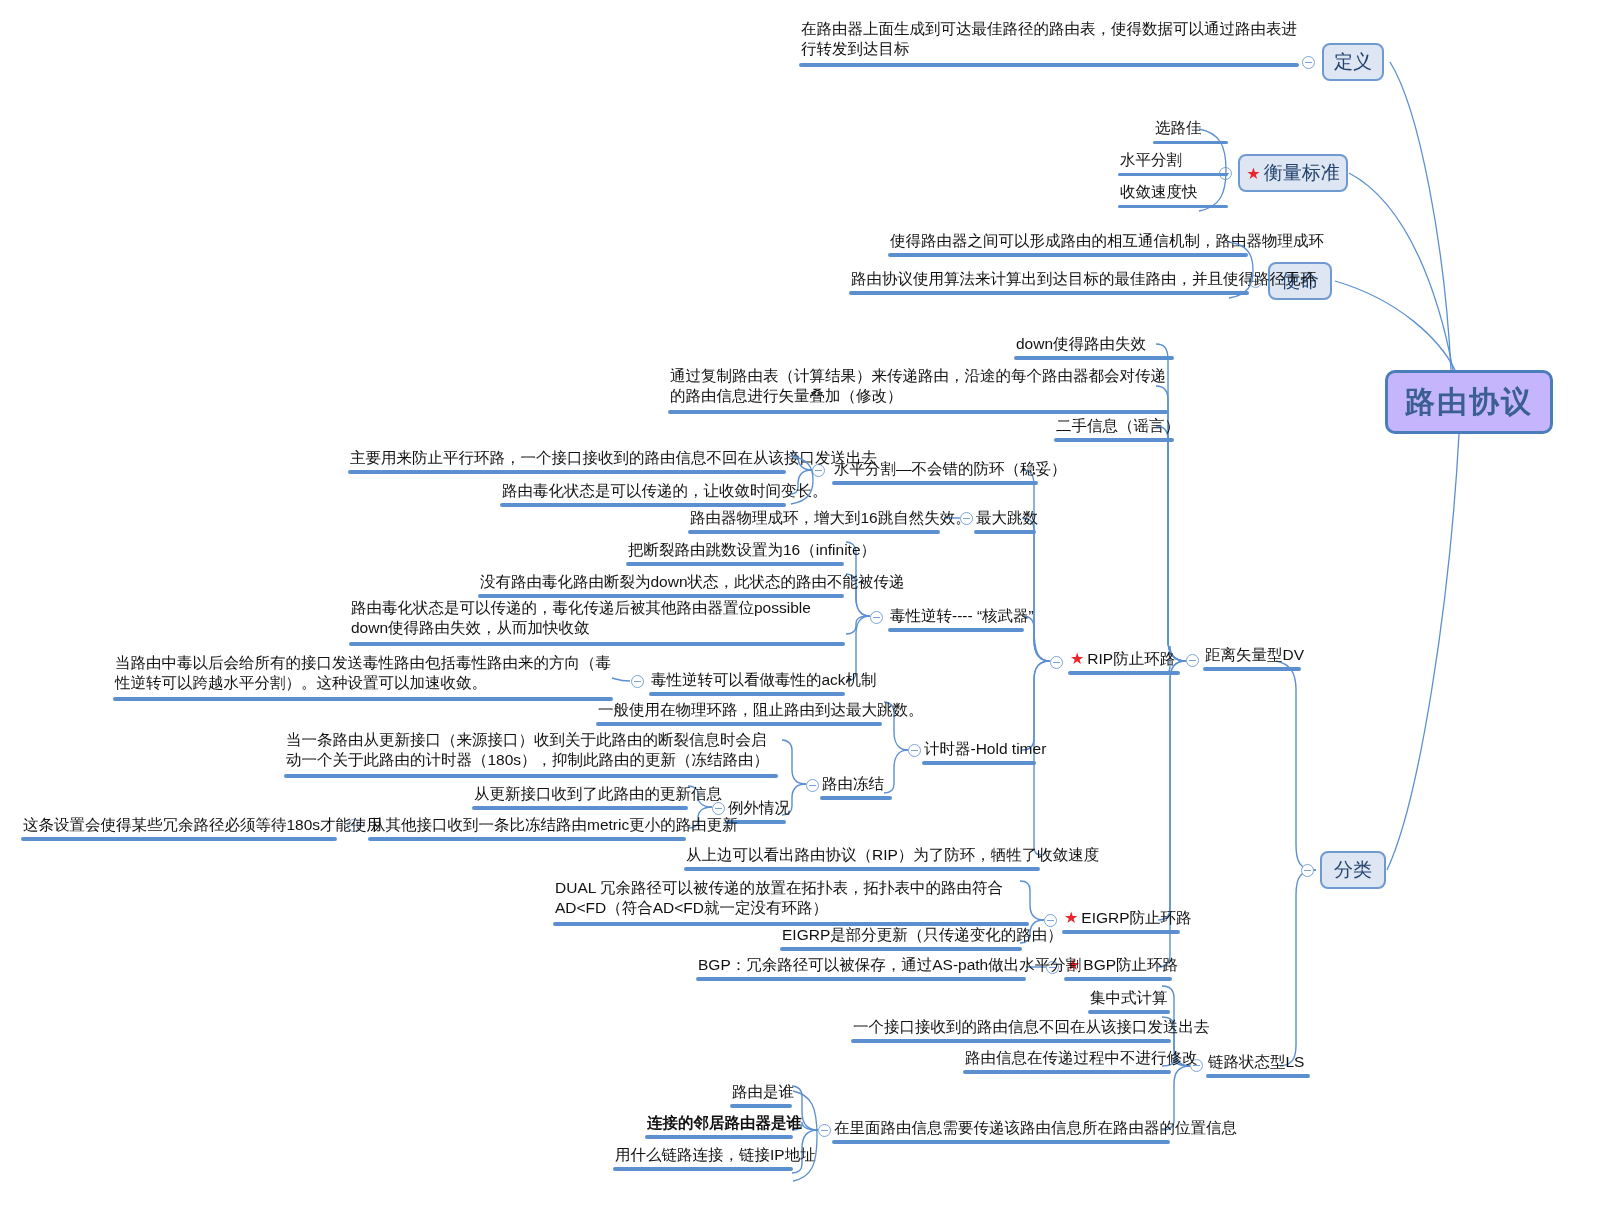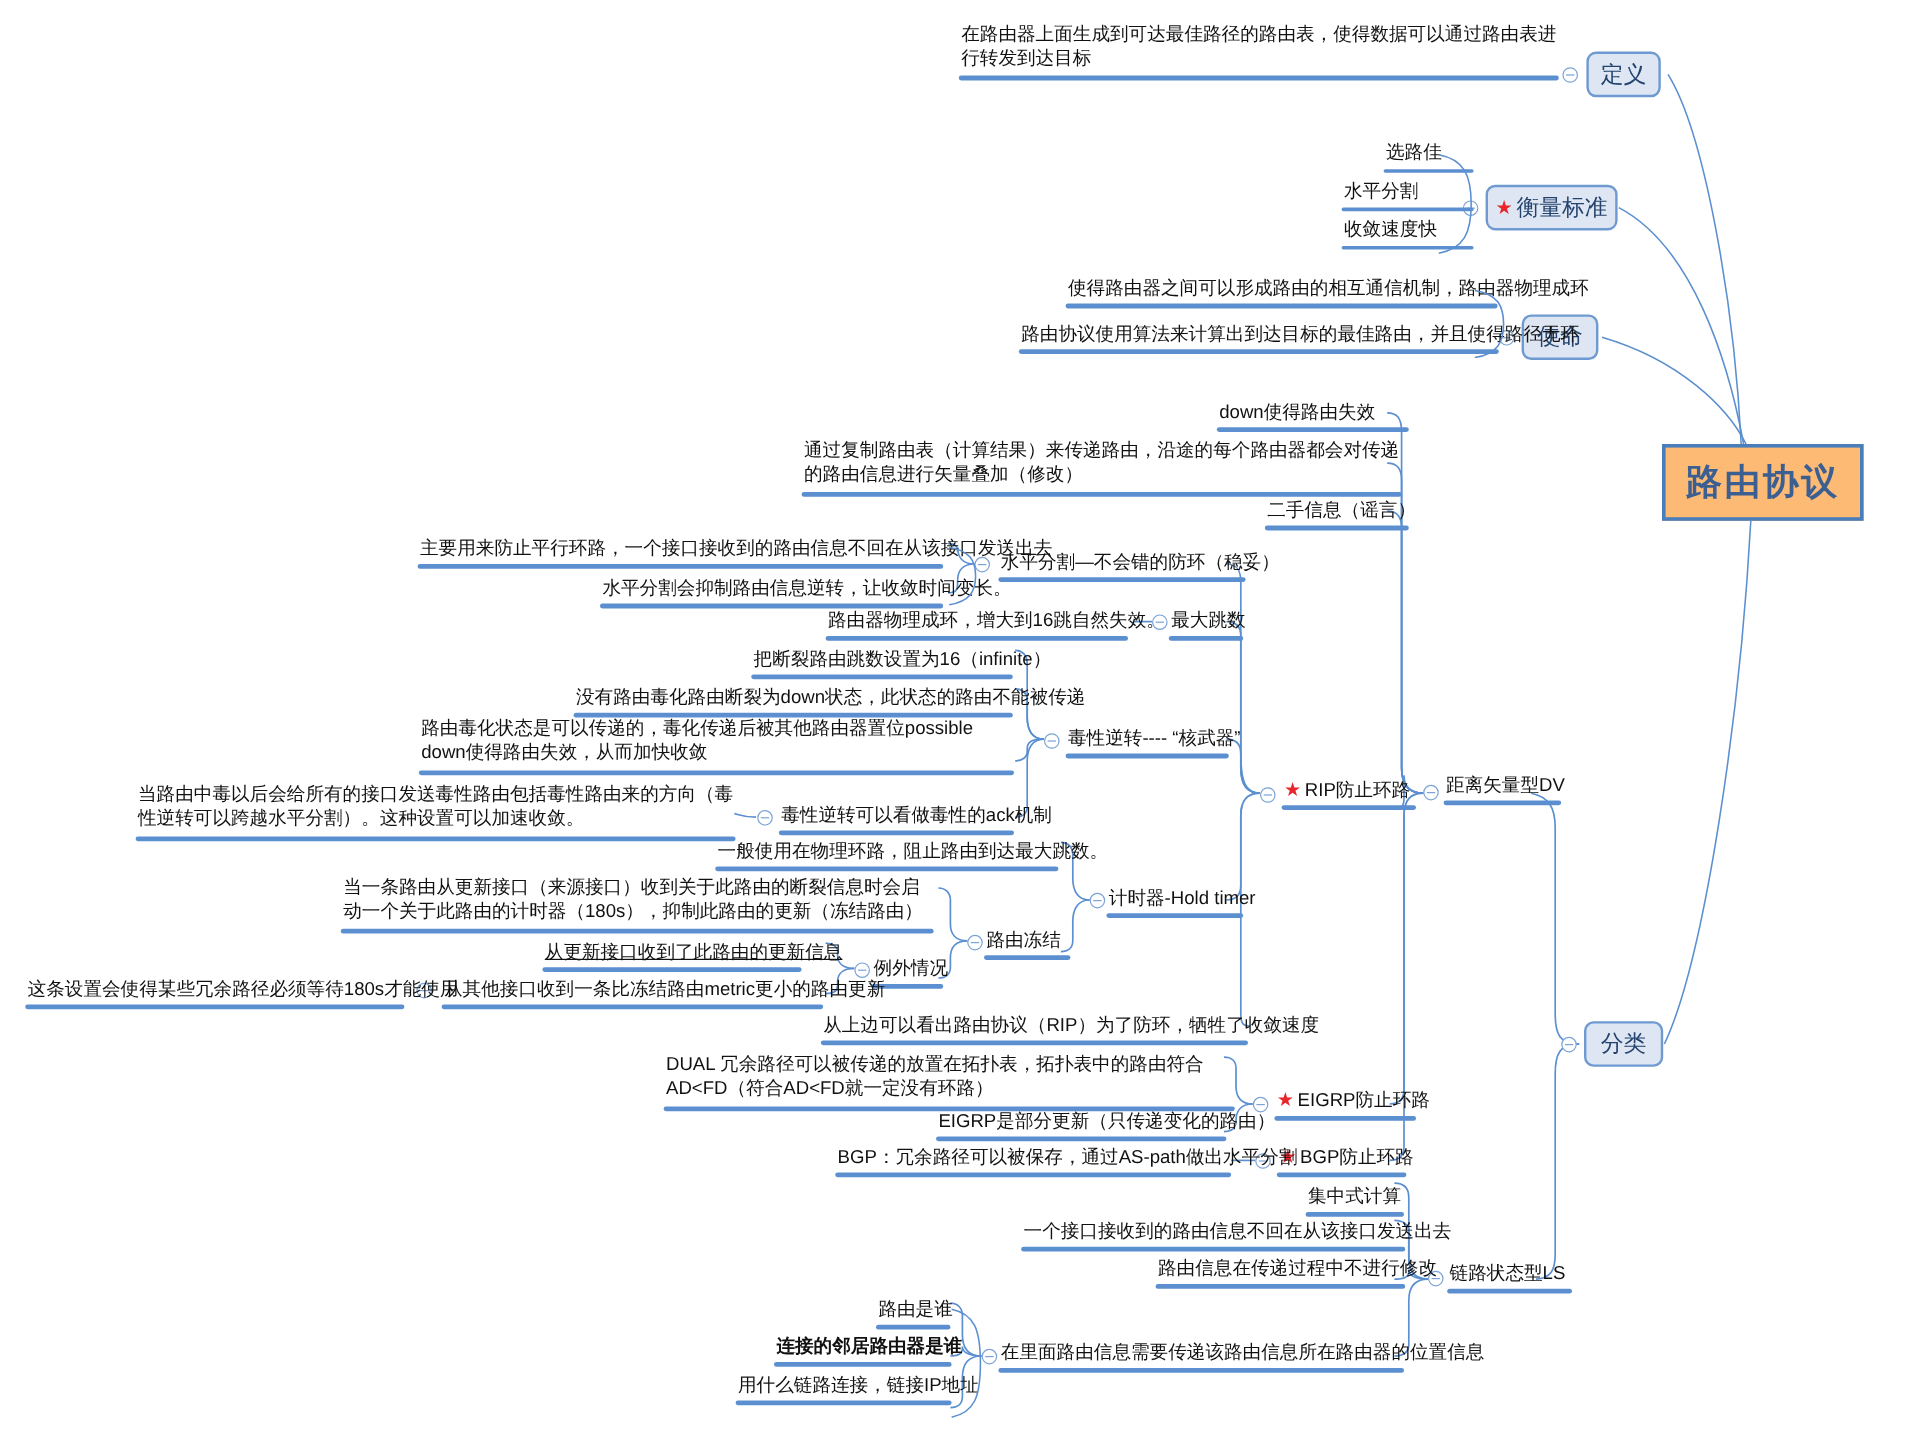--- a/index.html
+++ b/index.html
@@ -4,23 +4,23 @@
 <style>
   html,body{margin:0;padding:0;background:#ffffff;}
   body{font-family:"Liberation Sans","DejaVu Sans",sans-serif;color:#1a1a1a;}
   #stage{position:relative;width:1598px;height:1208px;overflow:hidden;background:#fff;}
   #edges{position:absolute;left:0;top:0;width:1598px;height:1208px;pointer-events:none;}
 
   
   .root{
     position:absolute;
     box-sizing:border-box;
-    background:#fdba74;
+    background:#c4b5fd;
     border:3px solid #4a7ebb;
-    border-radius:0;
+    border-radius:10px;
     color:#3c5f92;
     font-size:30px;
     font-weight:bold;
     letter-spacing:2px;
     display:flex;align-items:center;justify-content:center;
   }
 
   
   .lvl1{
     position:absolute;
@@ -223,21 +223,21 @@
   <div class="node" style="left:832px;top:459px;width:206px;height:26px;">
     <span>水平分割—不会错的防环（稳妥）</span>
     <span class="ul"></span>
   </div>
   <div class="toggle" style="left:812px;top:464px;"></div>
   <div class="node" style="left:348px;top:448px;width:438px;height:26px;">
     <span>主要用来防止平行环路，一个接口接收到的路由信息不回在从该接口发送出去</span>
     <span class="ul"></span>
   </div>
   <div class="node" style="left:500px;top:481px;width:286px;height:26px;">
-    <span>水平分割会抑制路由信息逆转，让收敛时间变长。</span>
+    <span>路由毒化状态是可以传递的，让收敛时间变长。</span>
     <span class="ul"></span>
   </div>
   <svg style="position:absolute;left:790px;top:455px;width:26px;height:50px;">
     <path d="M1 1 C18 4 23 12 23 25 C23 38 18 46 1 49" fill="none" stroke="#5b8fd0" stroke-width="1.3"></path>
   </svg>
 
   <div class="node" style="left:974px;top:508px;width:62px;height:26px;">
     <span>最大跳数</span>
     <span class="ul"></span>
   </div>
@@ -294,21 +294,21 @@
   <div class="node wrap" style="left:284px;top:730px;width:494px;height:48px;">
     <span>当一条路由从更新接口（来源接口）收到关于此路由的断裂信息时会启动一个关于此路由的计时器（180s），抑制此路由的更新（冻结路由）</span>
     <span class="ul"></span>
   </div>
 
   <div class="node" style="left:726px;top:798px;width:60px;height:26px;">
     <span>例外情况</span>
     <span class="ul"></span>
   </div>
   <div class="toggle" style="left:712px;top:802px;"></div>
-  <div class="node" style="left:452px;top:784px;width:216px;height:26px;text-decoration:underline;">
+  <div class="node" style="left:472px;top:784px;width:216px;height:26px;">
     <span>从更新接口收到了此路由的更新信息</span>
     <span class="ul"></span>
   </div>
 
   <div class="node" style="left:368px;top:815px;width:318px;height:26px;">
     <span>从其他接口收到一条比冻结路由metric更小的路由更新</span>
     <span class="ul"></span>
   </div>
   <div class="toggle" style="left:347px;top:819px;"></div>
   <div class="node" style="left:21px;top:815px;width:316px;height:26px;">

